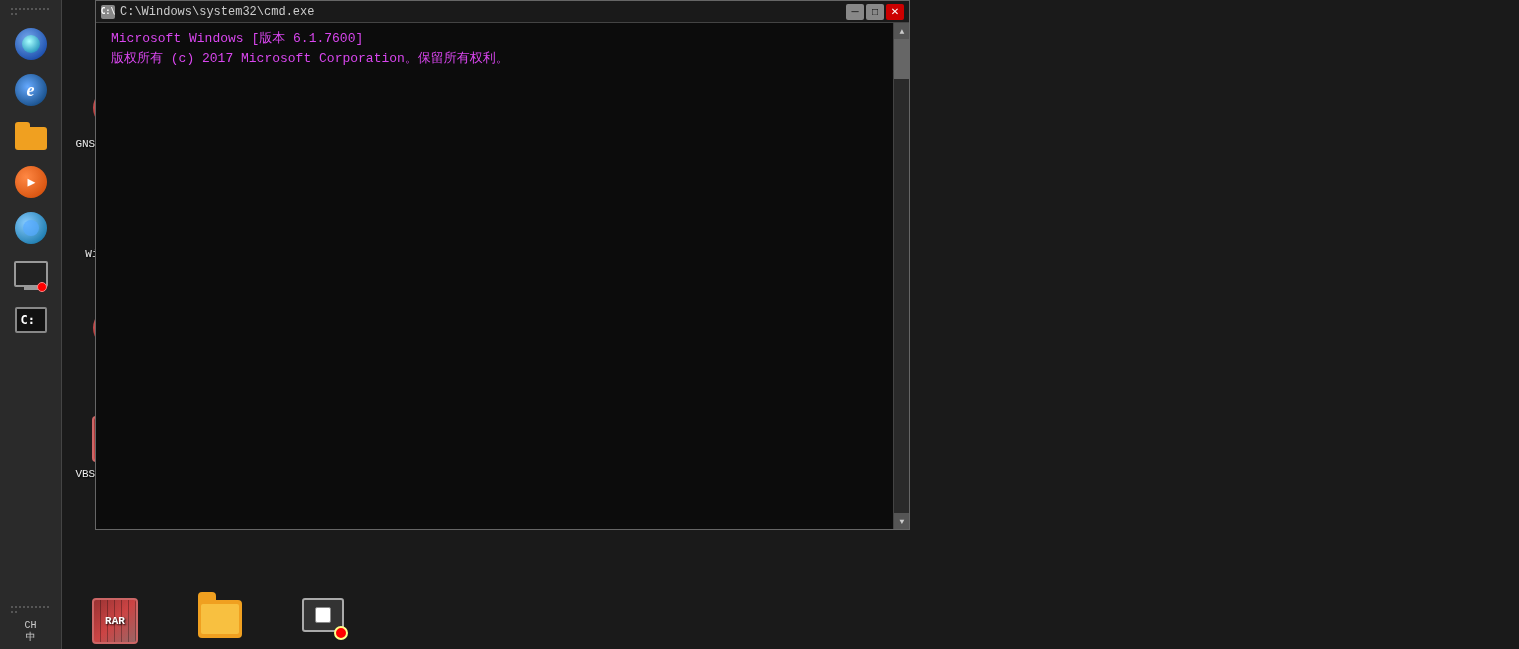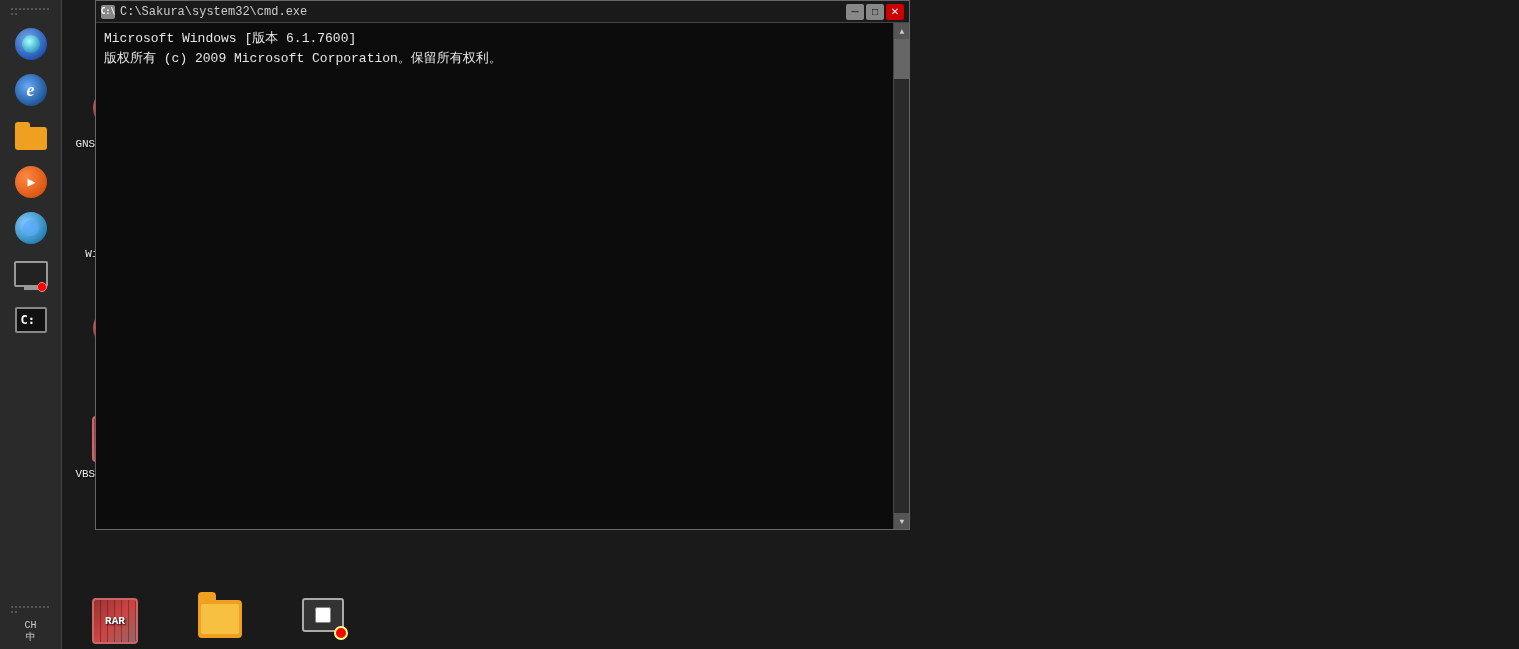--- a/index.html
+++ b/index.html
@@ -206,22 +206,22 @@
     .cmd-btn.close { background: #c00; color: #fff; }
 
     .cmd-body {
       flex: 1;
       display: flex;
       overflow: hidden;
     }
 
     .cmd-content {
       flex: 1;
-      padding: 6px 8px;
-      color: #e5e5e5;
+      padding: 6px 15px;
+      color: #d946ef;
       font-size: 13px;
       font-family: 'Courier New', monospace;
       line-height: 1.5;
       overflow: hidden;
     }
 
     .cmd-scrollbar {
       width: 16px;
       background: #2a2a2a;
       border-left: 1px solid #444;
@@ -503,32 +503,32 @@
       </div>
     </div>
   </div>
 
   <div class="cmd-window">
 
     <div class="cmd-titlebar">
       <div class="cmd-title-icon">
         <span style="font-size:8px;font-weight:bold;font-family:monospace;color:#fff;">C:\</span>
       </div>
-      <div class="cmd-title-text">C:\Sakura\system32\cmd.exe</div>
+      <div class="cmd-title-text">C:\Windows\system32\cmd.exe</div>
       <div class="cmd-controls">
         <button class="cmd-btn minimize">─</button>
         <button class="cmd-btn maximize">□</button>
         <button class="cmd-btn close">✕</button>
       </div>
     </div>
 
     <div class="cmd-body">
       <div class="cmd-content">
         <div class="cmd-text-line">Microsoft Windows [版本 6.1.7600]</div>
-        <div class="cmd-text-line">版权所有 (c) 2009 Microsoft Corporation。保留所有权利。</div>
+        <div class="cmd-text-line">版权所有 (c) 2017 Microsoft Corporation。保留所有权利。</div>
         <div class="cmd-text-line"></div>
       </div>
       <div class="cmd-scrollbar">
         <div class="scrollbar-arrow">▲</div>
         <div class="scrollbar-track">
           <div class="scrollbar-thumb"></div>
         </div>
         <div class="scrollbar-arrow">▼</div>
       </div>
     </div>

